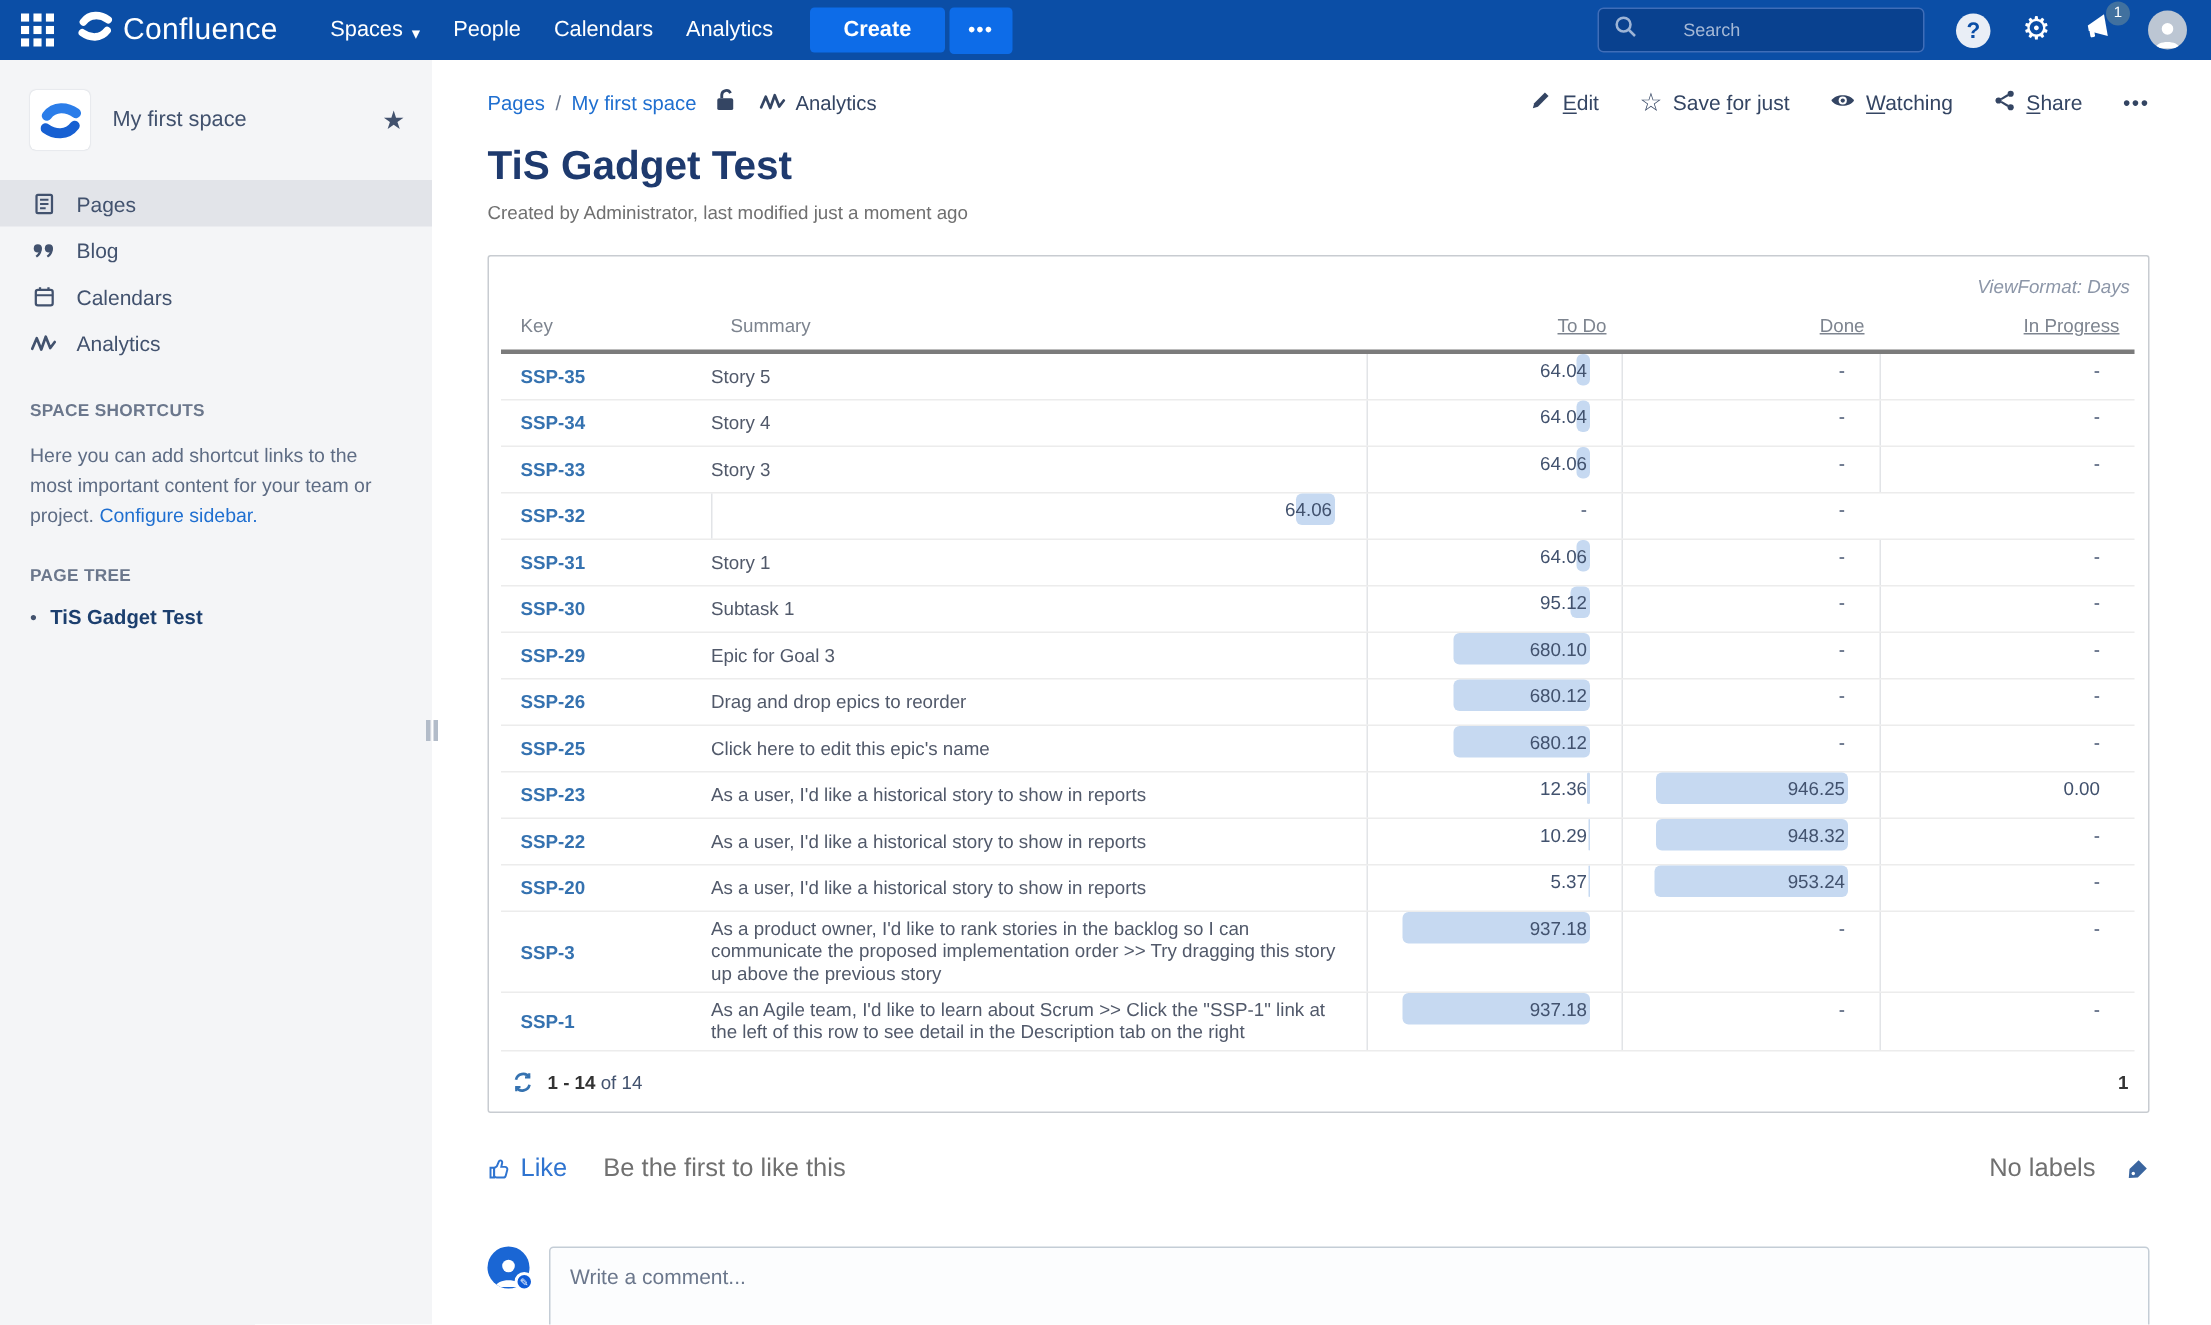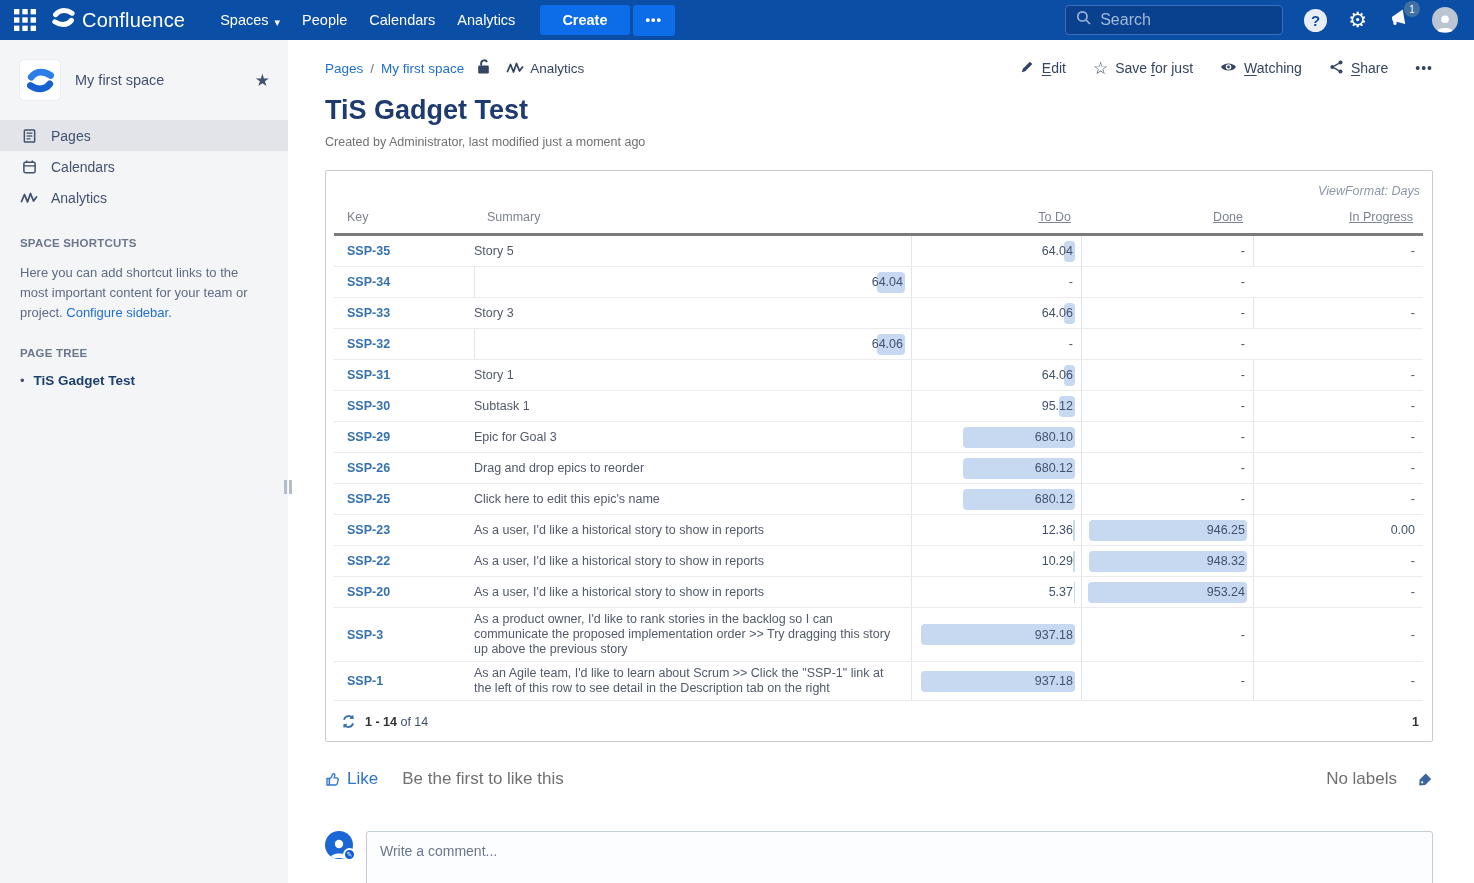--- a/index.html
+++ b/index.html
@@ -11,21 +11,21 @@
   .navbar { height:40px; background:#0b4ea6; display:flex; align-items:center; color:#fff; padding:0 16px 0 8px; }
   .grid-btn { width:34px; height:32px; display:flex; align-items:center; justify-content:center; border-radius:3px; cursor:pointer; }
   .logo { display:flex; align-items:center; gap:7px; margin:0 24px 0 10px; font-size:20px; letter-spacing:.2px; }
   .nav-links { display:flex; align-items:center; }
   .nav-link { padding:7px 11px; font-size:14.5px; border-radius:3px; cursor:pointer; display:flex; align-items:flex-end; gap:6px; }
   .chev { font-size:11px; position:relative; top:1px; }
   .create-btn { background:#0d6ce8; font-weight:bold; font-size:14.5px; padding:7px 22px; border-radius:3px; margin-left:14px; cursor:pointer; }
   .more-btn { background:#0d6ce8; font-weight:bold; font-size:13px; padding:7px 13px 9px; border-radius:3px; margin-left:3px; cursor:pointer; letter-spacing:1px; }
   .nav-right { margin-left:auto; display:flex; align-items:center; gap:21px; }
   .searchbox { display:flex; align-items:center; gap:8px; width:218px; height:30px; background:#09418f; border:1px solid #3f6db8; border-radius:4px; padding:0 10px; }
-  .searchbox input { background:transparent; border:none; outline:none; color:#7dd3fc; font-size:16px; width:160px; font-family:"Liberation Sans",sans-serif; }
+  .searchbox input { background:transparent; border:none; outline:none; color:#7dd3fc; font-size:12px; width:160px; font-family:"Liberation Sans",sans-serif;margin-left:22px; }
   .searchbox input::placeholder { color:#a4b8d6; }
   .help-disc { width:23px; height:23px; border-radius:50%; background:#e9eef6; color:#0b4ea6; font-weight:bold; font-size:15px; display:flex; align-items:center; justify-content:center; cursor:pointer; }
   .gear { font-size:21px; line-height:20px; cursor:pointer; color:#fff; }
   .mega-wrap { position:relative; cursor:pointer; }
   .badge { position:absolute; top:-6px; right:-9px; width:16px; height:16px; border-radius:50%; background:#41719f; color:#fff; font-size:10px; display:flex; align-items:center; justify-content:center; }
   .avatar { width:26px; height:26px; border-radius:50%; background:#bcc6d3; display:flex; align-items:flex-end; justify-content:center; overflow:hidden; cursor:pointer; }
 
   
   .app { display:flex; height:843px; position:relative; }
   .sidebar { width:288px; background:#f4f5f7; padding-top:14px; flex:none; }
@@ -64,21 +64,21 @@
   .viewformat { text-align:right; font-style:italic; color:#8c96a8; font-size:12.5px; padding:13px 3px 0 0; }
   .gtable { margin-top:12px; font-size:12.5px; color:#4c5a6e; }
   .grow { display:grid; grid-template-columns:140px 1fr 170px 172px 170px; align-items:center; }
   .gt-head { color:#7d848f; padding-bottom:9px; border-bottom:3px solid #7b7b7b; }
   .gt-head .h { padding-left:13px; }
   .gt-head .hr { text-align:right; padding-right:10px;text-decoration:underline; }
   .trow { border-bottom:1px solid #ececec; min-height:31px; }
   .td.key { padding:4px 6px 4px 13px; }
   .td.key a { color:#3572b0; font-weight:bold; }
   .td.summary { padding:4px 14px 4px 0; line-height:15px; color:#51596a; }
-  .td.num { border-left:1px solid #e2e4e7; align-self:stretch; display:flex; align-items:center; padding:0 6px; }
+  .td.num { border-left:1px solid #e2e4e7; align-self:stretch; display:flex; padding:0 21px; }
   .cellwrap { position:relative; width:100%; height:21px; display:flex; align-items:center; justify-content:flex-end; }
   .bar { position:absolute; right:0; top:0; height:21px; border-radius:4px; background:#c6d9f1; }
   .val { position:relative; padding-right:2px; color:#42526e; }
   .gt-footer { display:flex; align-items:flex-end; gap:9px; padding:13px 4px 0 7px; font-size:12.5px; color:#42526e; }
   .gt-footer .range { font-weight:bold; color:#333; }
   .gt-footer .pageno { margin-left:auto; font-weight:bold; color:#333; }
 
   
   .social-row { display:flex; align-items:center; margin-top:27px; font-size:17px; color:#707070; }
   .like-link { color:#2f74d0; margin-left:6px; cursor:pointer; }
@@ -181,20 +181,31 @@
     <div class="nav-item active">
       <span class="ic">
         <svg width="15" height="16" viewBox="0 0 16 16" fill="none" stroke="#42526e" stroke-width="1.6">
             <rect x="2.5" y="1.5" width="11" height="13" rx="1"></rect>
             <line x1="5" y1="5" x2="11" y2="5" stroke-width="1.4"></line>
             <line x1="5" y1="8" x2="11" y2="8" stroke-width="1.4"></line>
             <line x1="5" y1="11" x2="9" y2="11" stroke-width="1.4"></line>
           </svg>
       </span>
       <span>Pages</span>
+    </div>
+    <div class="nav-item">
+      <span class="ic">
+        <svg width="16" height="14" viewBox="0 0 16 14" fill="#42526e">
+            <circle cx="4.2" cy="5.6" r="2.7"></circle>
+            <path d="M6.6 4.6c.6 3-.5 5.6-3 7.1l-.9-1.2c1.7-1.1 2.5-2.7 2.4-4.5z"></path>
+            <circle cx="11.6" cy="5.6" r="2.7"></circle>
+            <path d="M14 4.6c.6 3-.5 5.6-3 7.1l-.9-1.2c1.7-1.1 2.5-2.7 2.4-4.5z"></path>
+          </svg>
+      </span>
+      <span>Blog</span>
     </div>
     <div class="nav-item">
       <span class="ic">
         <svg width="15" height="16" viewBox="0 0 16 16" fill="none" stroke="#42526e" stroke-width="1.6">
             <rect x="2" y="3" width="12" height="11" rx="1.5"></rect>
             <line x1="2" y1="6.8" x2="14" y2="6.8" stroke-width="1.4"></line>
             <line x1="5" y1="1" x2="5" y2="3.5"></line>
             <line x1="11" y1="1" x2="11" y2="3.5"></line>
           </svg>
       </span>
@@ -325,20 +336,21 @@
               </div>
     <div class="td num prog">
                 <div class="cellwrap">
                   <span class="val">-</span>
                 </div>
               </div>
   </div>
 
   <div class="grow trow">
     <div class="td key"><a>SSP-34</a></div>
+    <div class="td summary">Story 4</div>
     <div class="td num todo">
                 <div class="cellwrap">
                   <div class="bar" style="width: 6.71814%;"></div>
                   <span class="val">64.04</span>
                 </div>
               </div>
     <div class="td num done">
                 <div class="cellwrap">
                   <span class="val">-</span>
                 </div>

